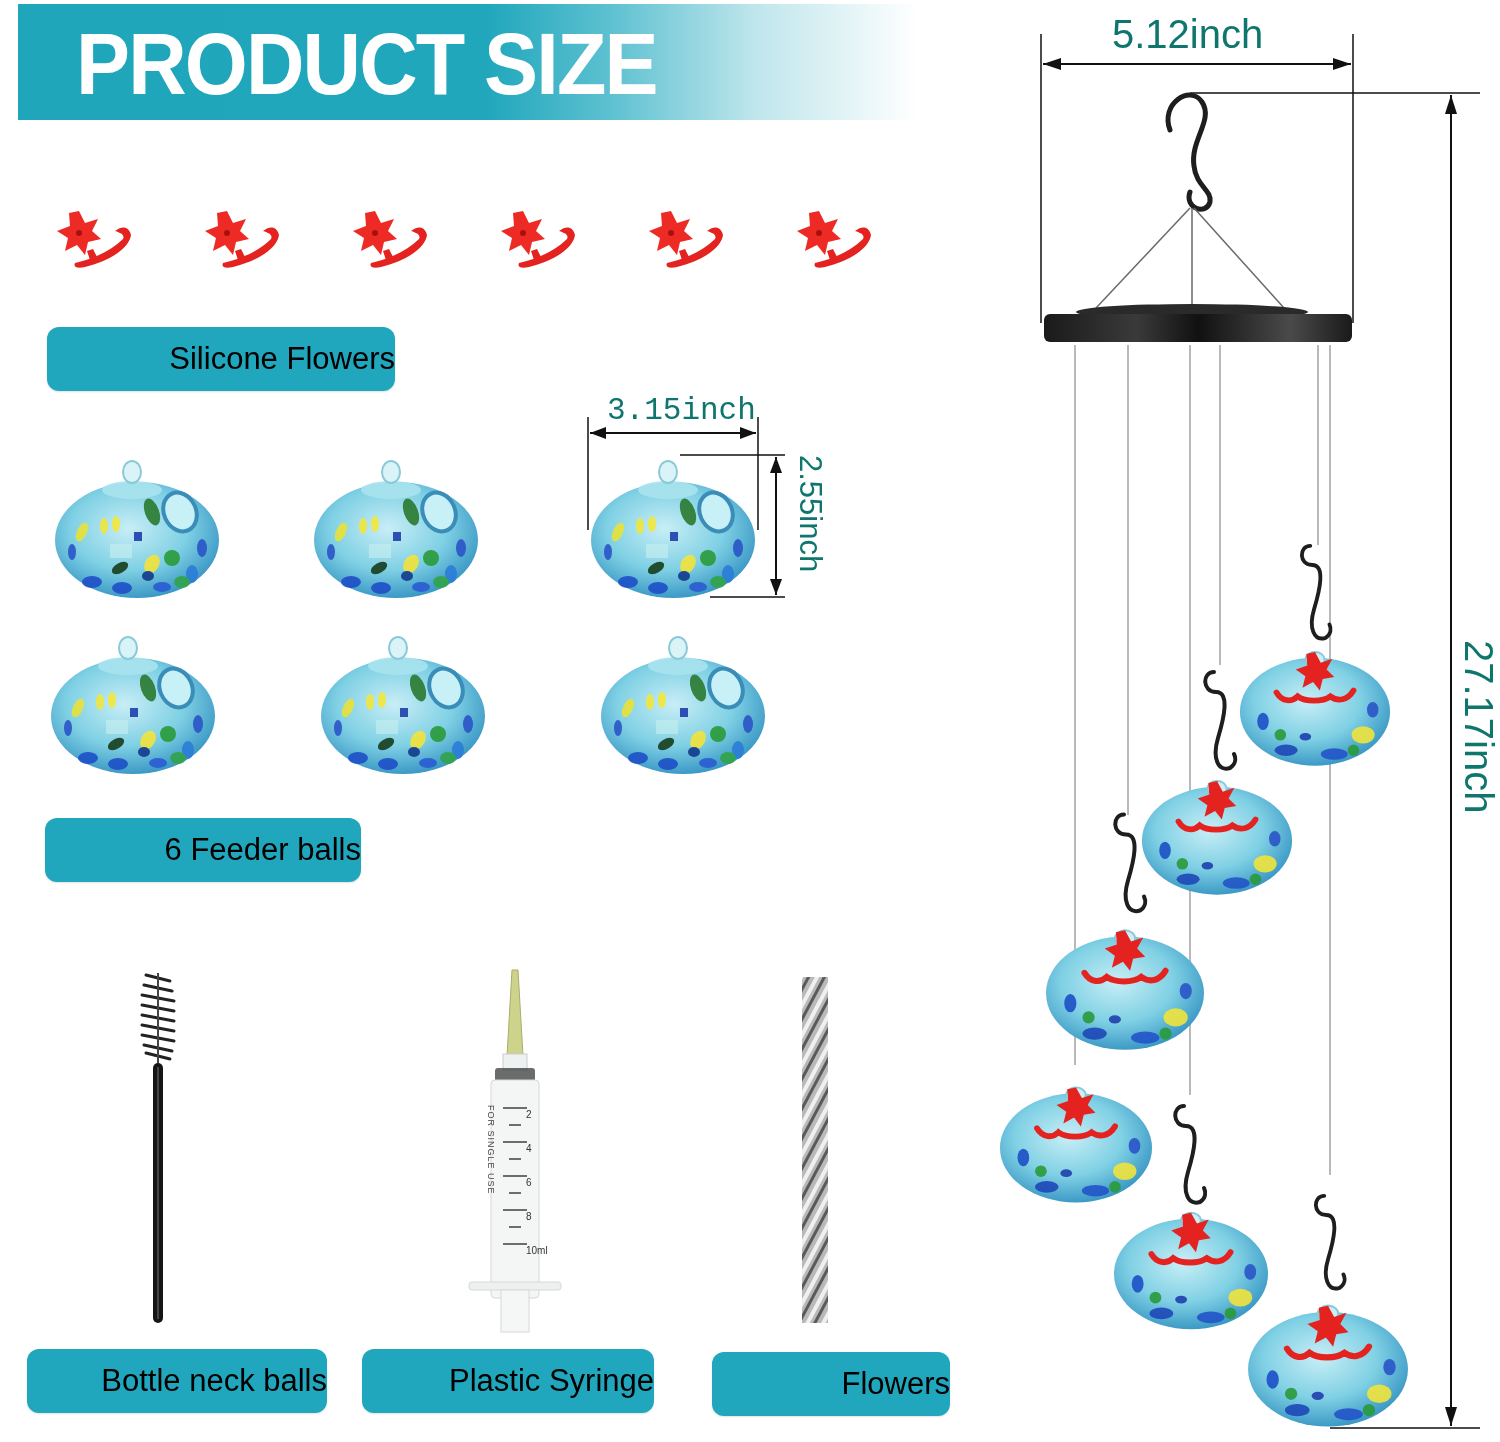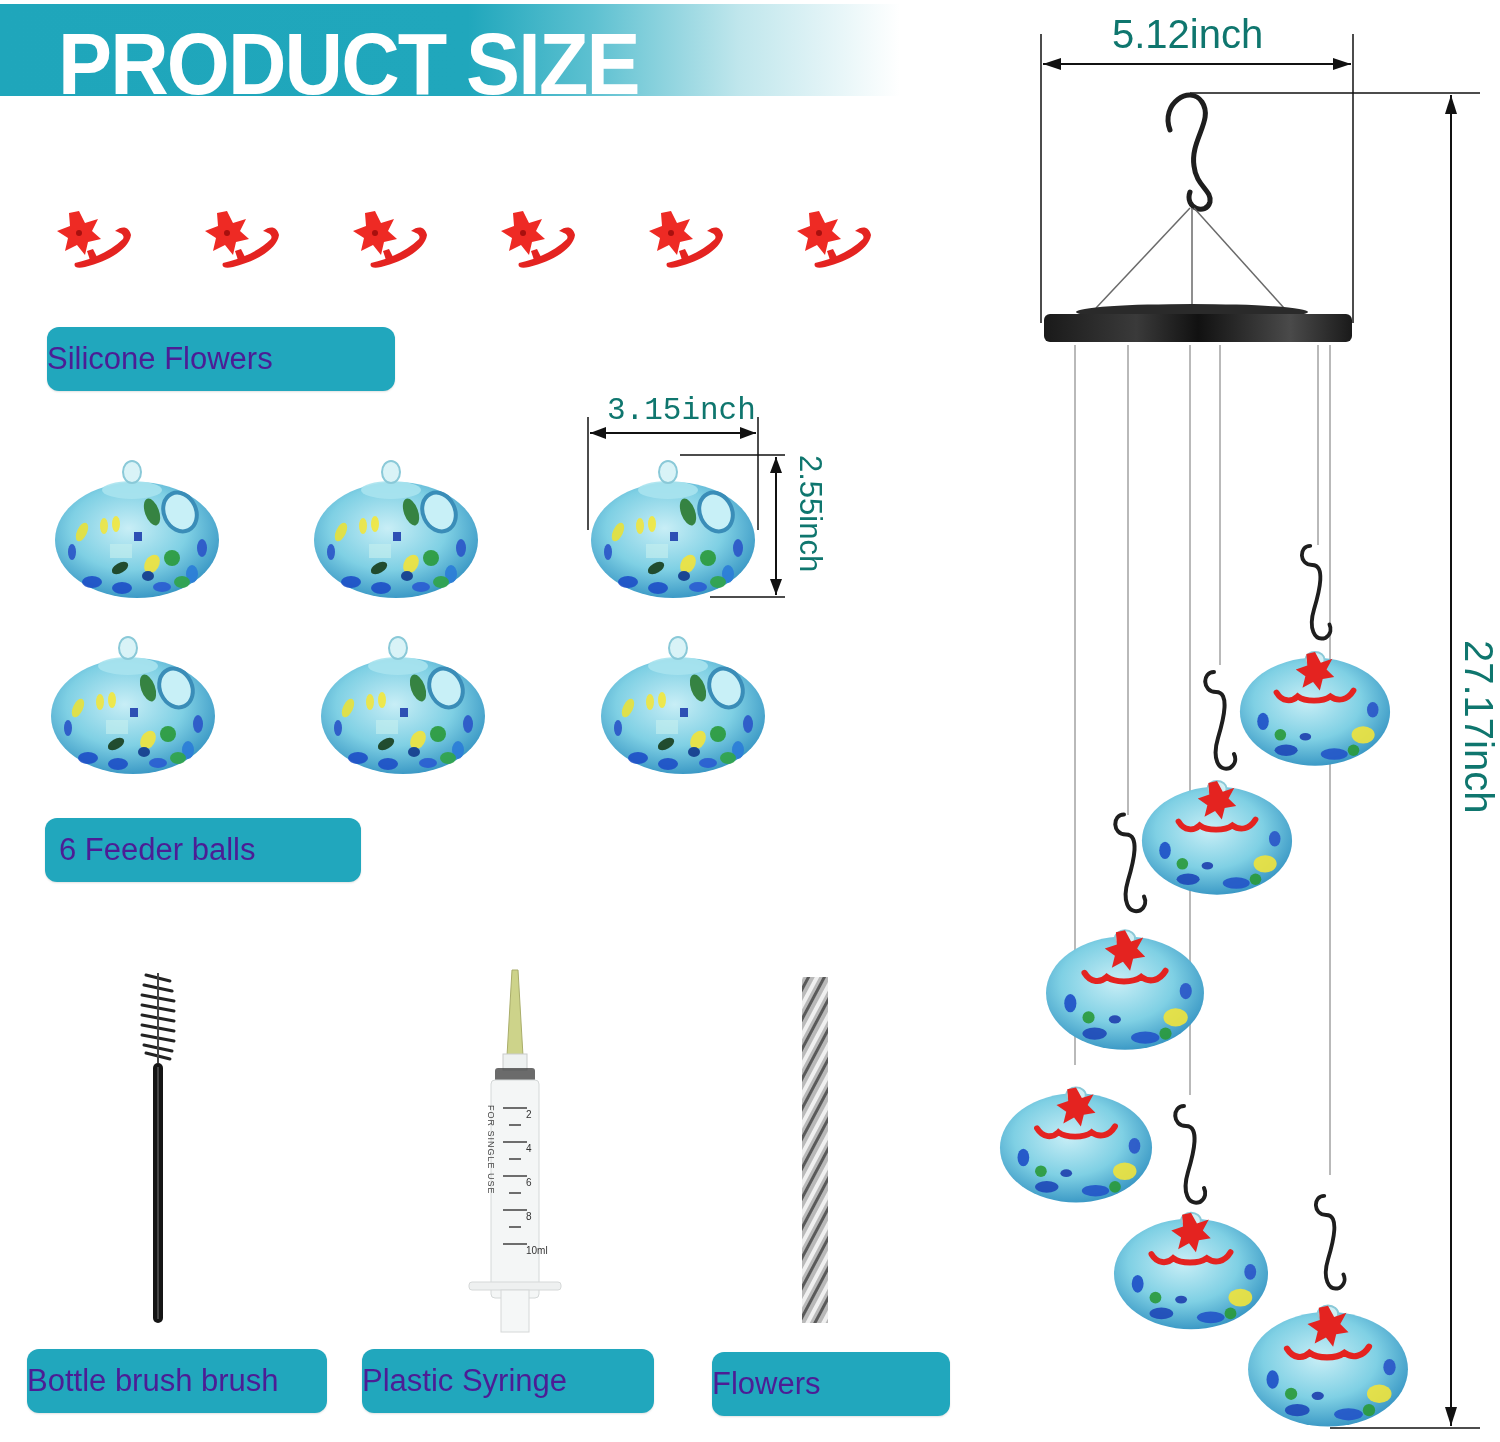--- a/index.html
+++ b/index.html
@@ -1,33 +1,33 @@
 <!DOCTYPE html>
 <html><head>
 <meta charset="utf-8">
 <style>
   * { box-sizing: border-box; margin: 0; padding: 0; }
   html, body { width: 1500px; height: 1442px; background: #ffffff; overflow: hidden; }
   body { position: relative; font-family: "Liberation Sans", sans-serif; }
 
   .banner {
-    position: absolute; left: 0; top: 4px; width: 900px; height: 92px;
+    position: absolute; left: 18px; top: 4px; width: 900px; height: 116px;
     background: linear-gradient(90deg, #1fa6bb 0%, #20a7bc 52%, #5ec1d1 66%, #bfe6ec 82%, #ffffff 100%);
   }
   .banner-title {
     position: absolute; left: 58px; top: 10px;
     font-family: "Liberation Sans", sans-serif; font-weight: 700;
     font-size: 88px; color: #ffffff; letter-spacing: -2px;
     transform: scaleX(0.92); transform-origin: left center;
     line-height: 100px;
   }
 
   .pill {
-    position: absolute; background: #21a7bd; color: #4c1d95;
-    border-radius: 12px; display: flex; align-items: center; justify-content: flex-start;
+    position: absolute; background: #21a7bd; color: #000000;
+    border-radius: 12px; display: flex; align-items: center; justify-content: flex-end;
     font-family: "Liberation Sans", sans-serif;
     box-shadow: 0 1px 2px rgba(0,0,0,0.12);
   }
 
   .flower { position: absolute; width: 92px; height: 70px; }
 
   .ball { position: absolute; }
 
   .dim-text {
     position: absolute; font-family: "Liberation Sans", sans-serif; color: #0f766e;
@@ -228,21 +228,21 @@
     <pattern id="twist" width="26" height="14" patternUnits="userSpaceOnUse" patternTransform="rotate(-62)">
       <rect width="26" height="14" fill="#b9b9b9"></rect>
       <rect width="26" height="4" fill="#f0f0f0"></rect>
       <rect y="7" width="26" height="3" fill="#5a5a5a"></rect>
     </pattern>
   </defs>
   <rect x="2" y="2" width="26" height="346" fill="url(#twist)"></rect>
 </svg>
 
 <div class="pill" style="left:27px;top:1349px;width:300px;height:64px;font-size:31px;">
-  <span>Bottle brush brush</span>
+  <span>Bottle neck balls</span>
 </div>
 <div class="pill" style="left:362px;top:1349px;width:292px;height:64px;font-size:31px;">
   <span>Plastic Syringe</span>
 </div>
 <div class="pill" style="left:712px;top:1352px;width:238px;height:64px;font-size:31px;">
   <span>Flowers</span>
 </div>
 
 <div>
 

